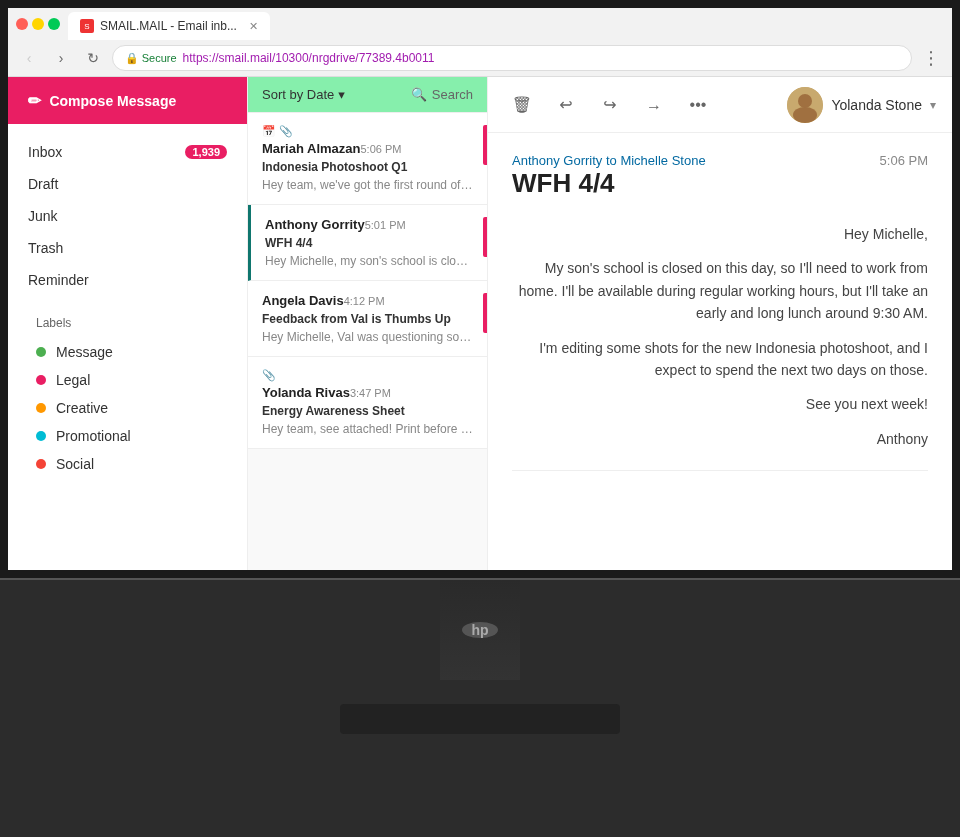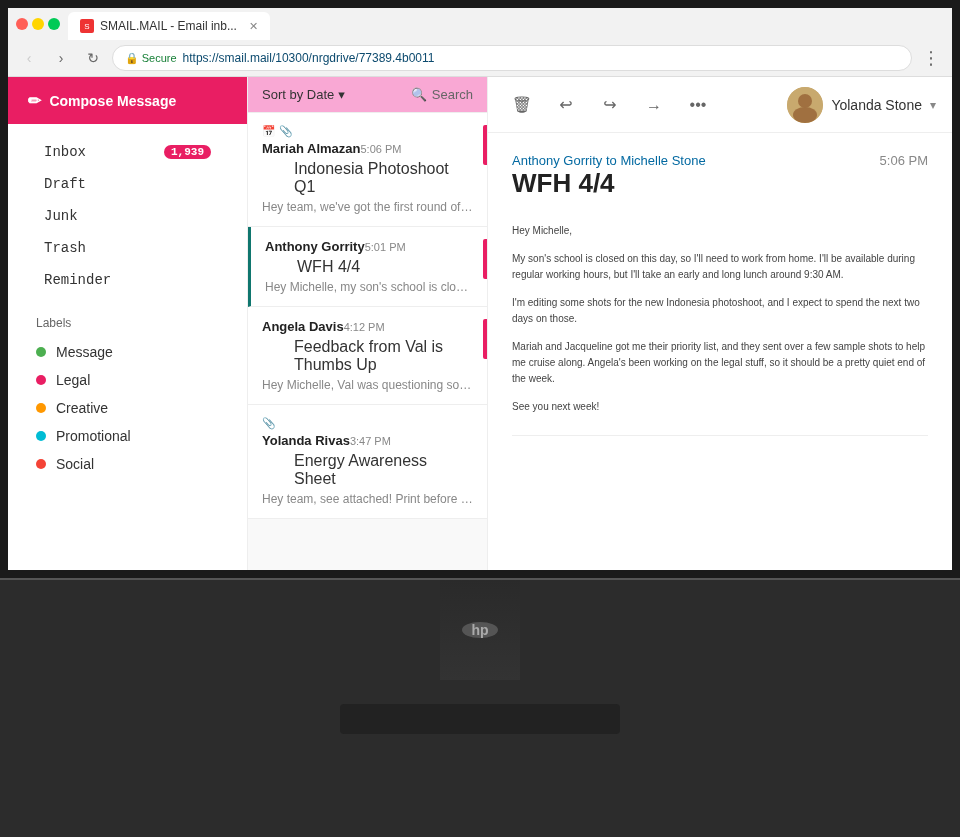--- a/index.html
+++ b/index.html
@@ -131,21 +131,21 @@
       color: #333;
       gap: 6px;
     }
 
     .address-secure {
       color: #188038;
       font-size: 11px;
       display: flex; align-items: center; gap: 3px;
     }
 
-    .address-url { color: #0c4a6e; }
+    .address-url { color: #a21caf; }
 
     .browser-menu-btn {
       background: none; border: none;
       color: #666; font-size: 18px;
       cursor: pointer; padding: 4px;
     }
 
     
     .app-container {
       display: flex;
@@ -175,22 +175,21 @@
       align-items: center;
       gap: 8px;
       width: 100%;
     }
 
     .compose-icon {
       font-size: 16px;
     }
 
     .nav-items {
-      padding: 12px 16px;
-      font-family: Liberation Mono, monospace;
+      padding: 12px 0;
     }
 
     .nav-item {
       display: flex;
       align-items: center;
       padding: 8px 20px;
       font-size: 14px;
       color: #333;
       cursor: pointer;
       justify-content: space-between;
@@ -241,21 +240,21 @@
       background: #f9f9f9;
       border-right: 1px solid #eee;
       display: flex;
       flex-direction: column;
     }
 
     .email-list-header {
       display: flex;
       align-items: center;
       padding: 10px 14px;
-      background: #f9a8d4;
+      background: #86efac;
       border-bottom: 1px solid #eee;
       gap: 8px;
     }
 
     .sort-btn {
       display: flex;
       align-items: center;
       gap: 4px;
       font-size: 13px;
       color: #333;
@@ -303,25 +302,24 @@
       font-weight: 600;
       color: #222;
     }
 
     .email-time {
       font-size: 11px;
       color: #888;
     }
 
     .email-subject {
-      font-size: 16px;
+      font-size: 12px;
       color: #333;
-      font-weight: 400;
+      font-weight: 700;
       margin-bottom: 4px;
-      margin-left: 32px;
     }
 
     .email-preview {
       font-size: 12px;
       color: #888;
       white-space: nowrap;
       overflow: hidden;
       text-overflow: ellipsis;
     }
 
@@ -421,23 +419,24 @@
     }
 
     .email-detail-subject {
       font-size: 26px;
       font-weight: 600;
       color: #222;
       margin-bottom: 16px;
     }
 
     .email-body {
-      font-size: 10px;
+      font-size: 14px;
       color: #444;
       line-height: 1.6;
+      text-align: right;
     }
 
     .email-body p { margin-bottom: 12px; }
 
     .email-divider {
       border: none;
       border-top: 1px solid #eee;
       margin: 20px 0;
     }
 
@@ -626,22 +625,22 @@
                 <div class="email-from-info">Anthony Gorrity to Michelle Stone</div>
                 <div class="email-detail-subject">WFH 4/4</div>
               </div>
               <div class="email-detail-time">5:06 PM</div>
             </div>
 
             <div class="email-body">
               <p>Hey Michelle,</p>
               <p>My son's school is closed on this day, so I'll need to work from home. I'll be available during regular working hours, but I'll take an early and long lunch around 9:30 AM.</p>
               <p>I'm editing some shots for the new Indonesia photoshoot, and I expect to spend the next two days on those.</p>
-              <p>Mariah and Jacqueline got me their priority list, and they sent over a few sample shots to help me cruise along. Angela's been working on the legal stuff, so it should be a pretty quiet end of the week.</p>
               <p>See you next week!</p>
+              <p>Anthony</p>
             </div>
 
             <hr class="email-divider">
 
           </div>
         </div>
 
       </div>
     </div>
   </div>

